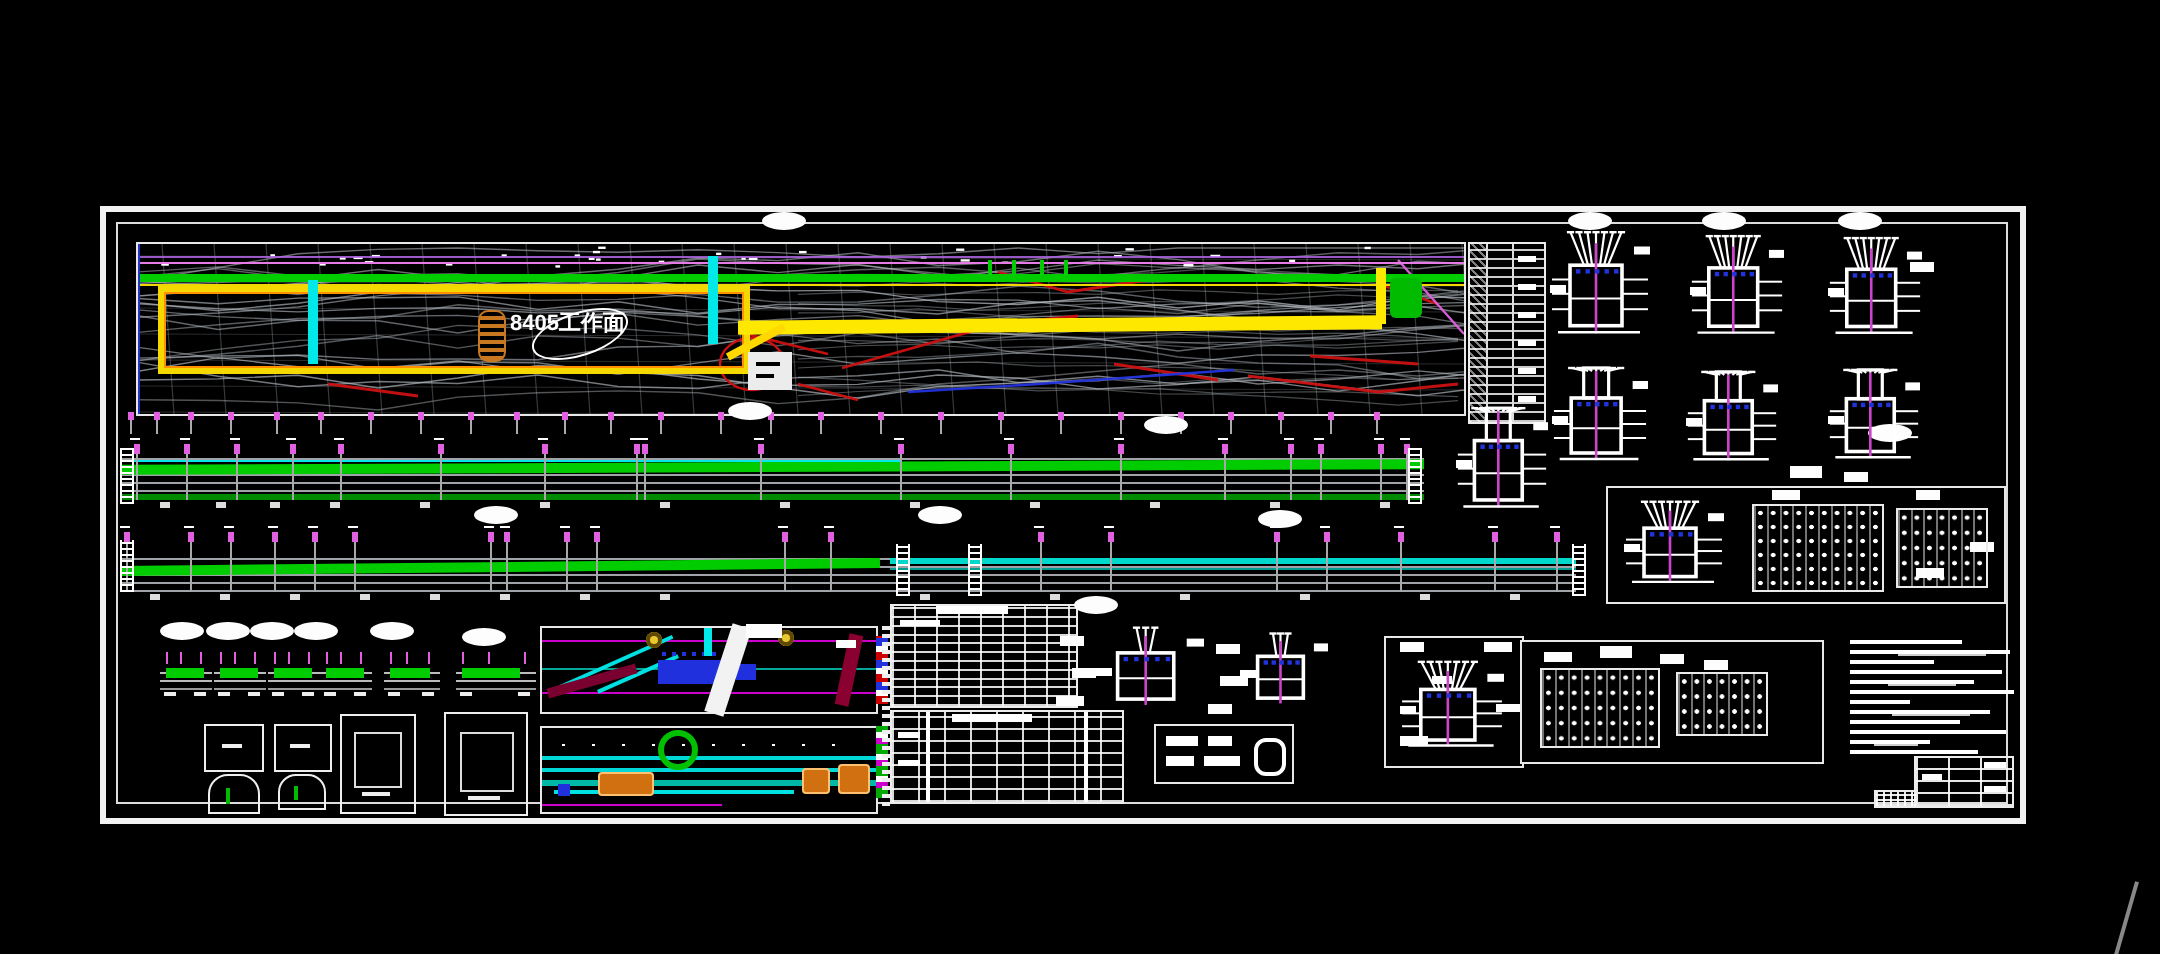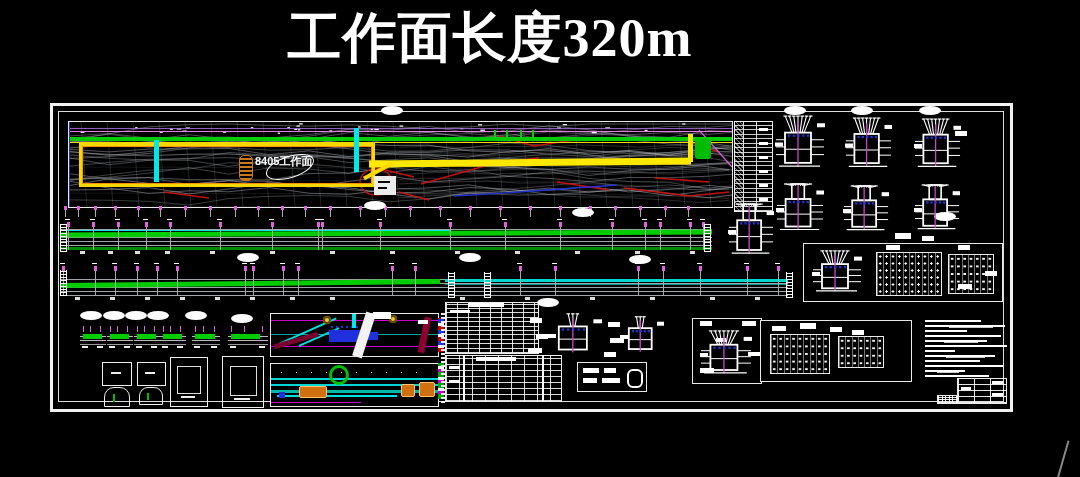--- a/index.html
+++ b/index.html
@@ -24,21 +24,20 @@
       repeating-linear-gradient(90deg,rgba(255,255,255,.9) 0 1px,transparent 1px 3.5px);}
   .plan-label{position:absolute;color:#fff;font-size:11px;font-weight:bold;white-space:nowrap;
               font-family:"Liberation Sans",sans-serif;text-align:center;}
   svg{display:block;}
 </style>
 </head>
 <body>
 
 <div id="page">
 
-  <div id="title">工作面长度320m</div>
 
   <div class="frame-outer" style="left:50px;top:103px;width:957px;height:303px;"></div>
   <div class="frame-inner" style="left:58px;top:111px;width:944px;height:289px;"></div>
 
   <div id="plan" class="panel" style="left:68px;top:121px;width:663px;height:85px;overflow:hidden;">
     <svg id="contourSvg" width="663" height="85">
         <polyline points="12,0 18,85" fill="none" stroke="#8a9096" stroke-width="0.6" opacity="0.4"></polyline>
         <polyline points="38,0 44,85" fill="none" stroke="#8a9096" stroke-width="0.6" opacity="0.4"></polyline>
         <polyline points="64,0 70,85" fill="none" stroke="#8a9096" stroke-width="0.6" opacity="0.4"></polyline>
         <polyline points="90,0 96,85" fill="none" stroke="#8a9096" stroke-width="0.6" opacity="0.4"></polyline>

